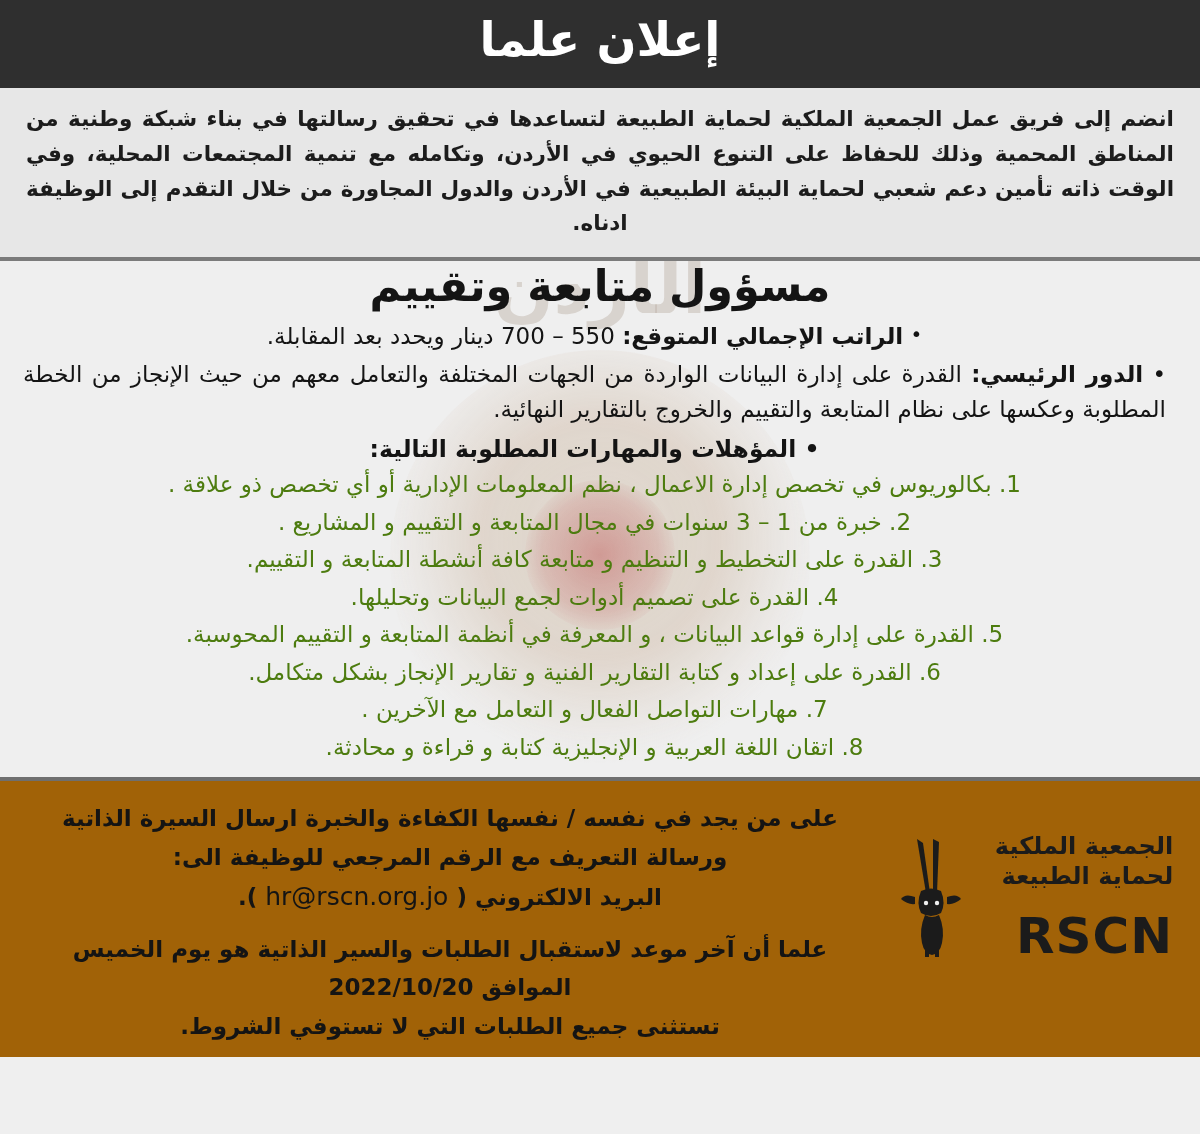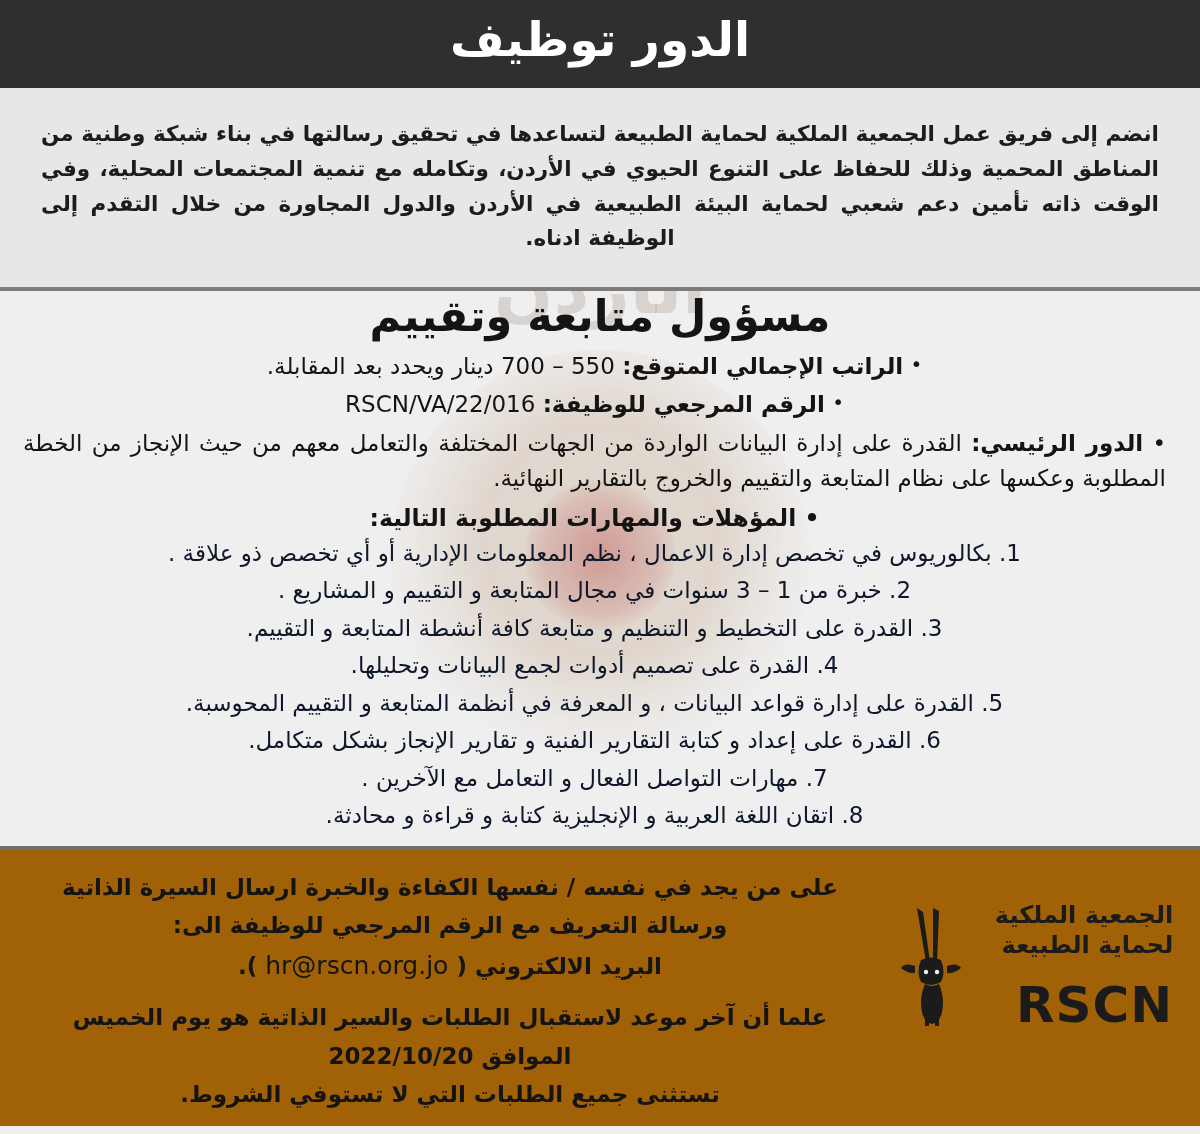--- a/index.html
+++ b/index.html
@@ -97,21 +97,21 @@
   .intro {
     position: relative;
     z-index: 2;
     background: #e7e7e7;
     padding: 14px 26px 16px 26px;
     border-bottom: 4px solid #7b7b7b;
     min-height: 150px;
     box-sizing: border-box;
   }
   .intro p {
-    margin: 15px;
+    margin: 0;
     font-size: 21.5px;
     line-height: 1.62;
     color: #1c1c1c;
     text-align: justify;
     text-align-last: center;
     font-weight: 600;
   }
 
   
   .job-title-wrap {
@@ -168,21 +168,21 @@
     color: #141414;
   }
   ol.skills {
     list-style: none;
     margin: 0;
     padding: 0;
   }
   ol.skills li {
     font-size: 23px;
     line-height: 1.5;
-    color: #0f172a;
+    color: #4d7c0f;
     margin-bottom: 3px;
     text-align: center;
     font-weight: 500;
   }
 
   
   .footer {
     position: relative;
     z-index: 2;
     background: #a16207;
@@ -246,21 +246,21 @@
     height: 120px;
     flex: none;
   }
 </style>
 </head>
 <body>
 
 <div class="page">
 
   <div class="header-bar">
-    <div class="title">الدور توظيف</div>
+    <div class="title">إعلان علما</div>
   </div>
 
   <div class="intro">
     <p>انضم إلى فريق عمل الجمعية الملكية لحماية الطبيعة لتساعدها في تحقيق رسالتها في بناء شبكة وطنية من المناطق المحمية وذلك للحفاظ على التنوع الحيوي في الأردن، وتكامله مع تنمية المجتمعات المحلية، وفي الوقت ذاته تأمين دعم شعبي لحماية البيئة الطبيعية في الأردن والدول المجاورة من خلال التقدم إلى الوظيفة ادناه.</p>
   </div>
 
   <div class="watermark">
     <div class="wm-text">الأردن</div>
     <div class="wm-circle"></div>
     <div class="wm-red"></div>
@@ -272,25 +272,20 @@
   </div>
 
   <div class="content">
 
     <div class="bullet-line center-line">
       <span class="dot">•</span>
       <span class="lbl">الراتب الإجمالي المتوقع:</span>
       <span>550 – 700 دينار ويحدد بعد المقابلة.</span>
     </div>
 
-    <div class="bullet-line center-line">
-      <span class="dot">•</span>
-      <span class="lbl">الرقم المرجعي للوظيفة:</span>
-      <span>RSCN/VA/22/016</span>
-    </div>
 
     <div class="para-role">
       <span class="dot">•</span>
       <span class="lbl">الدور الرئيسي:</span>
       <span>القدرة على إدارة البيانات الواردة من الجهات المختلفة والتعامل معهم من حيث الإنجاز من الخطة المطلوبة وعكسها على نظام المتابعة والتقييم والخروج بالتقارير النهائية.</span>
     </div>
 
     <div class="skills-head">
       <span class="dot">•</span>
       <span>المؤهلات والمهارات المطلوبة التالية:</span>

